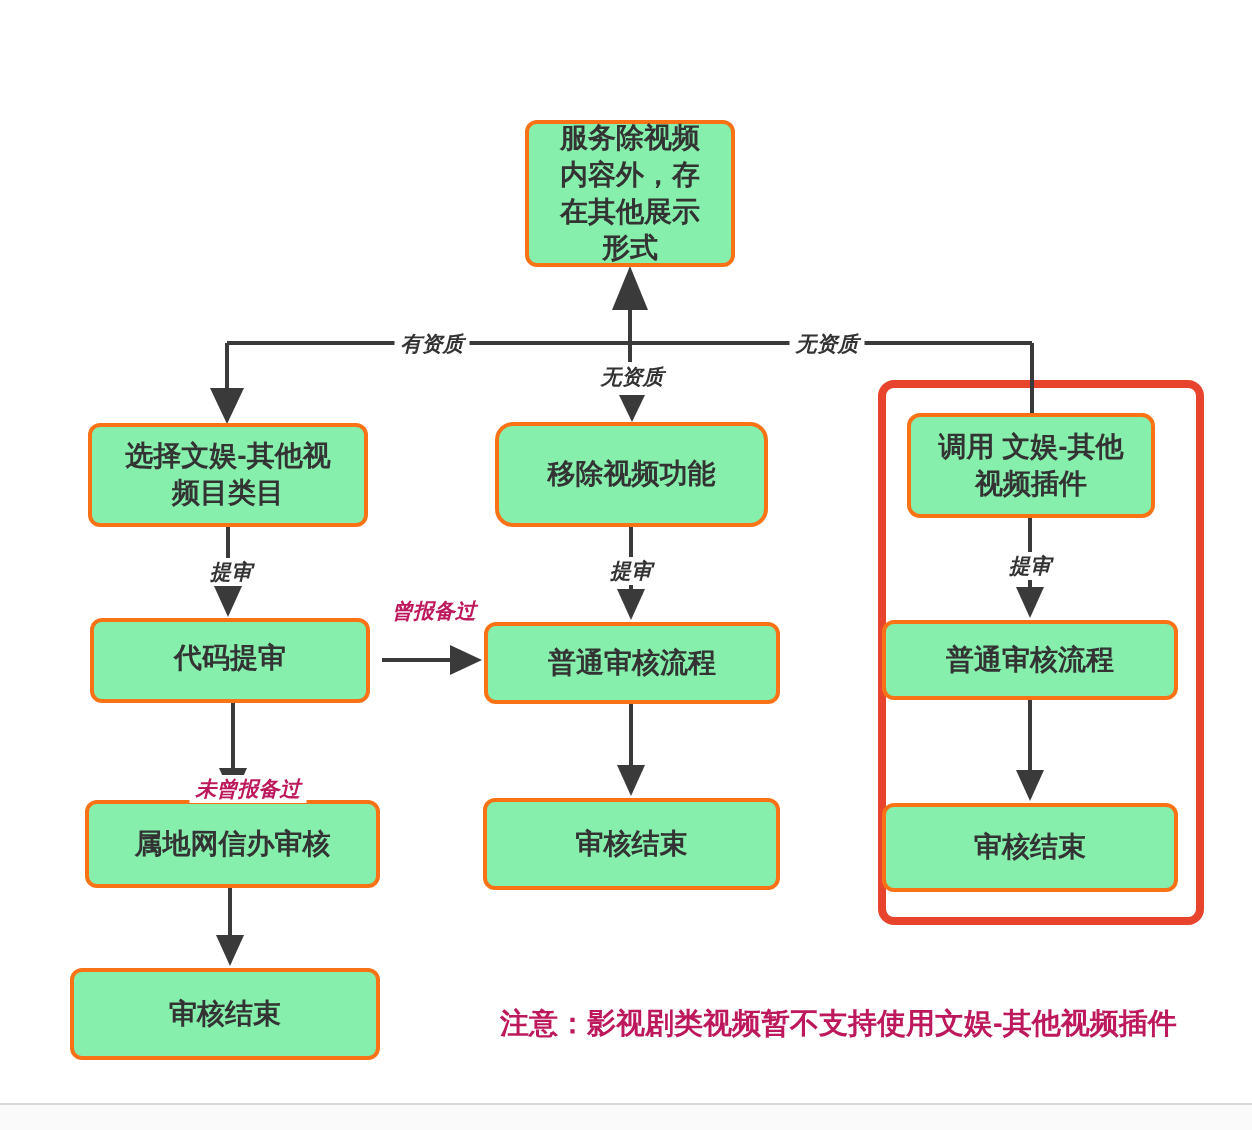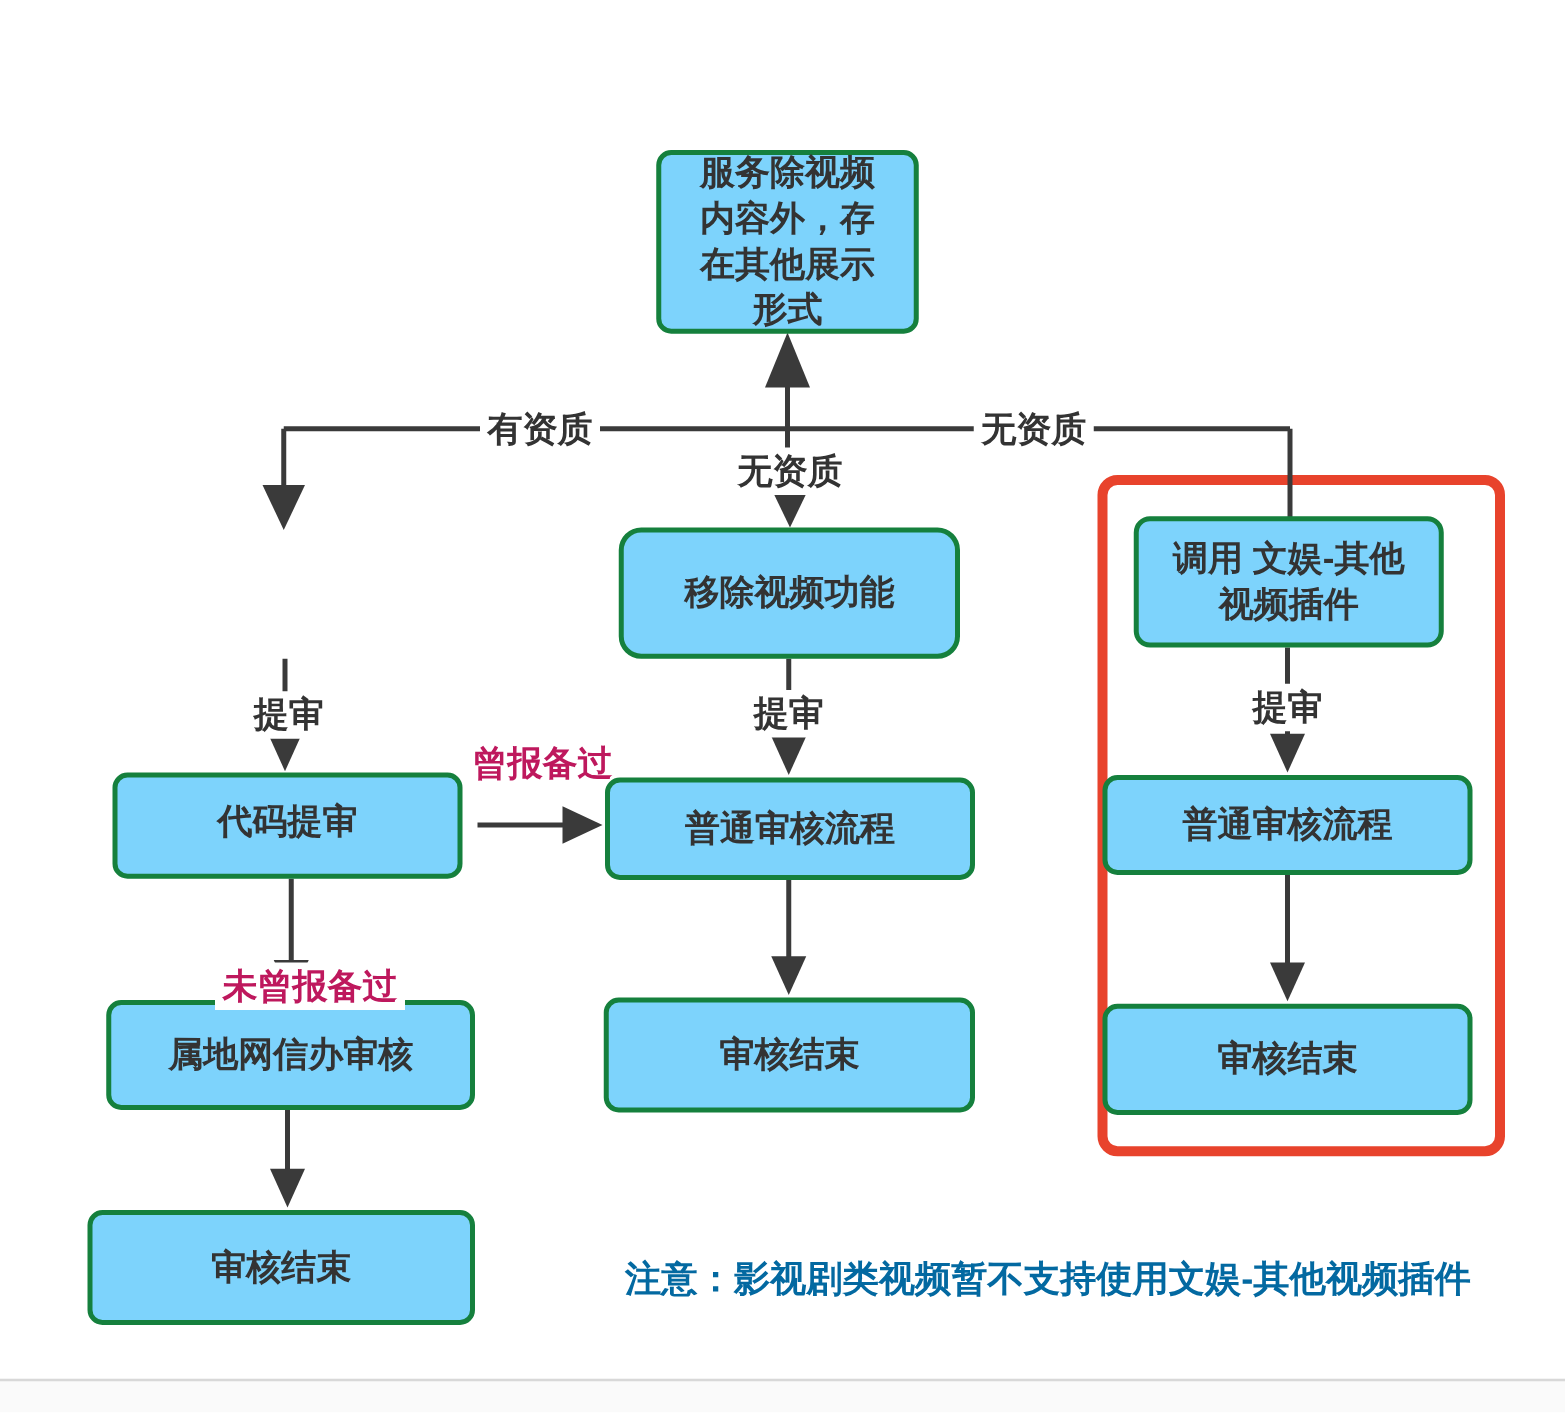--- a/index.html
+++ b/index.html
@@ -1,30 +1,30 @@
 <!DOCTYPE html>
 <html><head>
 <meta charset="utf-8">
 <style>
   html,body{margin:0;padding:0;background:#fff;}
   #flowchart-canvas{
     position:relative;width:1252px;height:1130px;background:#fff;overflow:hidden;
     font-family:"Liberation Sans","DejaVu Sans",sans-serif;
   }
   .box{
-    position:absolute;box-sizing:border-box;background:#7dd3fc;
-    border:4px solid #15803d;border-radius:12px;
+    position:absolute;box-sizing:border-box;background:#86efac;
+    border:4px solid #f97316;border-radius:12px;
     display:flex;align-items:center;justify-content:center;text-align:center;
     font-weight:bold;font-size:28px;color:#333;line-height:1.32;
     white-space:pre-line;z-index:3;
   }
   .edge-label{
     position:absolute;transform:translate(-50%,-50%);
-    font-weight:bold;font-size:28px;color:#333;background:#fff;
-    padding:0 6px;z-index:4;white-space:nowrap;
+    font-weight:bold;font-size:21px;color:#333;background:#fff;
+    padding:0 6px;z-index:4;white-space:nowrap;font-style:italic;
   }
   .red-label{color:#be185d;}
   #condition-box{left:525px;top:120px;width:210px;height:147px;}
   #select-category-box{left:88px;top:423px;width:280px;height:104px;}
   #remove-video-box{left:495px;top:422px;width:273px;height:105px;border-radius:18px;}
   #use-plugin-box{left:907px;top:413px;width:248px;height:105px;border-radius:13px;}
   #code-review-box{left:90px;top:618px;width:280px;height:85px;font-family:Liberation Mono, monospace;}
   #normal-review-mid-box{left:484px;top:622px;width:296px;height:82px;}
   #normal-review-right-box{left:882px;top:620px;width:296px;height:80px;}
   #local-cac-box{left:85px;top:800px;width:295px;height:88px;}
@@ -42,21 +42,21 @@
   #highlight-frame{
     position:absolute;left:878px;top:380px;width:326px;height:545px;
     box-sizing:border-box;border:8px solid #e8432c;border-radius:16px;
     background:transparent;z-index:1;
   }
   #connector-layer{position:absolute;left:0;top:0;z-index:2;pointer-events:none;}
   #connector-layer .edge{stroke:#3a3a3a;stroke-width:4;fill:none;}
   #connector-layer .head{fill:#3a3a3a;stroke:none;}
   #note-text{
     position:absolute;left:500px;top:1004px;
-    font-size:29px;font-weight:bold;color:#0369a1;white-space:nowrap;z-index:3;
+    font-size:29px;font-weight:bold;color:#be185d;white-space:nowrap;z-index:3;
   }
   #bottom-bar{
     position:absolute;left:0;top:1103px;width:1252px;height:27px;
     background:#fafafa;border-top:2px solid #d8d8d8;box-sizing:content-box;z-index:0;
   }
 </style>
 </head>
 <body>
 
 <div id="flowchart-canvas">
@@ -86,20 +86,22 @@
     <path class="edge" d="M1030 518 V592"></path>
     <polygon class="head" points="1030,618 1016,587 1044,587"></polygon>
     <path class="edge" d="M1030 700 V772"></path>
     <polygon class="head" points="1030,801 1016,770 1044,770"></polygon>
   </svg>
 
   <div class="box" id="condition-box">服务除视频
 内容外，存
 在其他展示
 形式</div>
+  <div class="box" id="select-category-box">选择文娱-其他视
+频目类目</div>
   <div class="box" id="remove-video-box">移除视频功能</div>
   <div class="box" id="use-plugin-box">调用 文娱-其他
 视频插件</div>
   <div class="box" id="code-review-box">代码提审</div>
   <div class="box" id="normal-review-mid-box">普通审核流程</div>
   <div class="box" id="normal-review-right-box">普通审核流程</div>
   <div class="box" id="local-cac-box">属地网信办审核</div>
   <div class="box" id="review-end-mid-box">审核结束</div>
   <div class="box" id="review-end-right-box">审核结束</div>
   <div class="box" id="review-end-left-box">审核结束</div>

